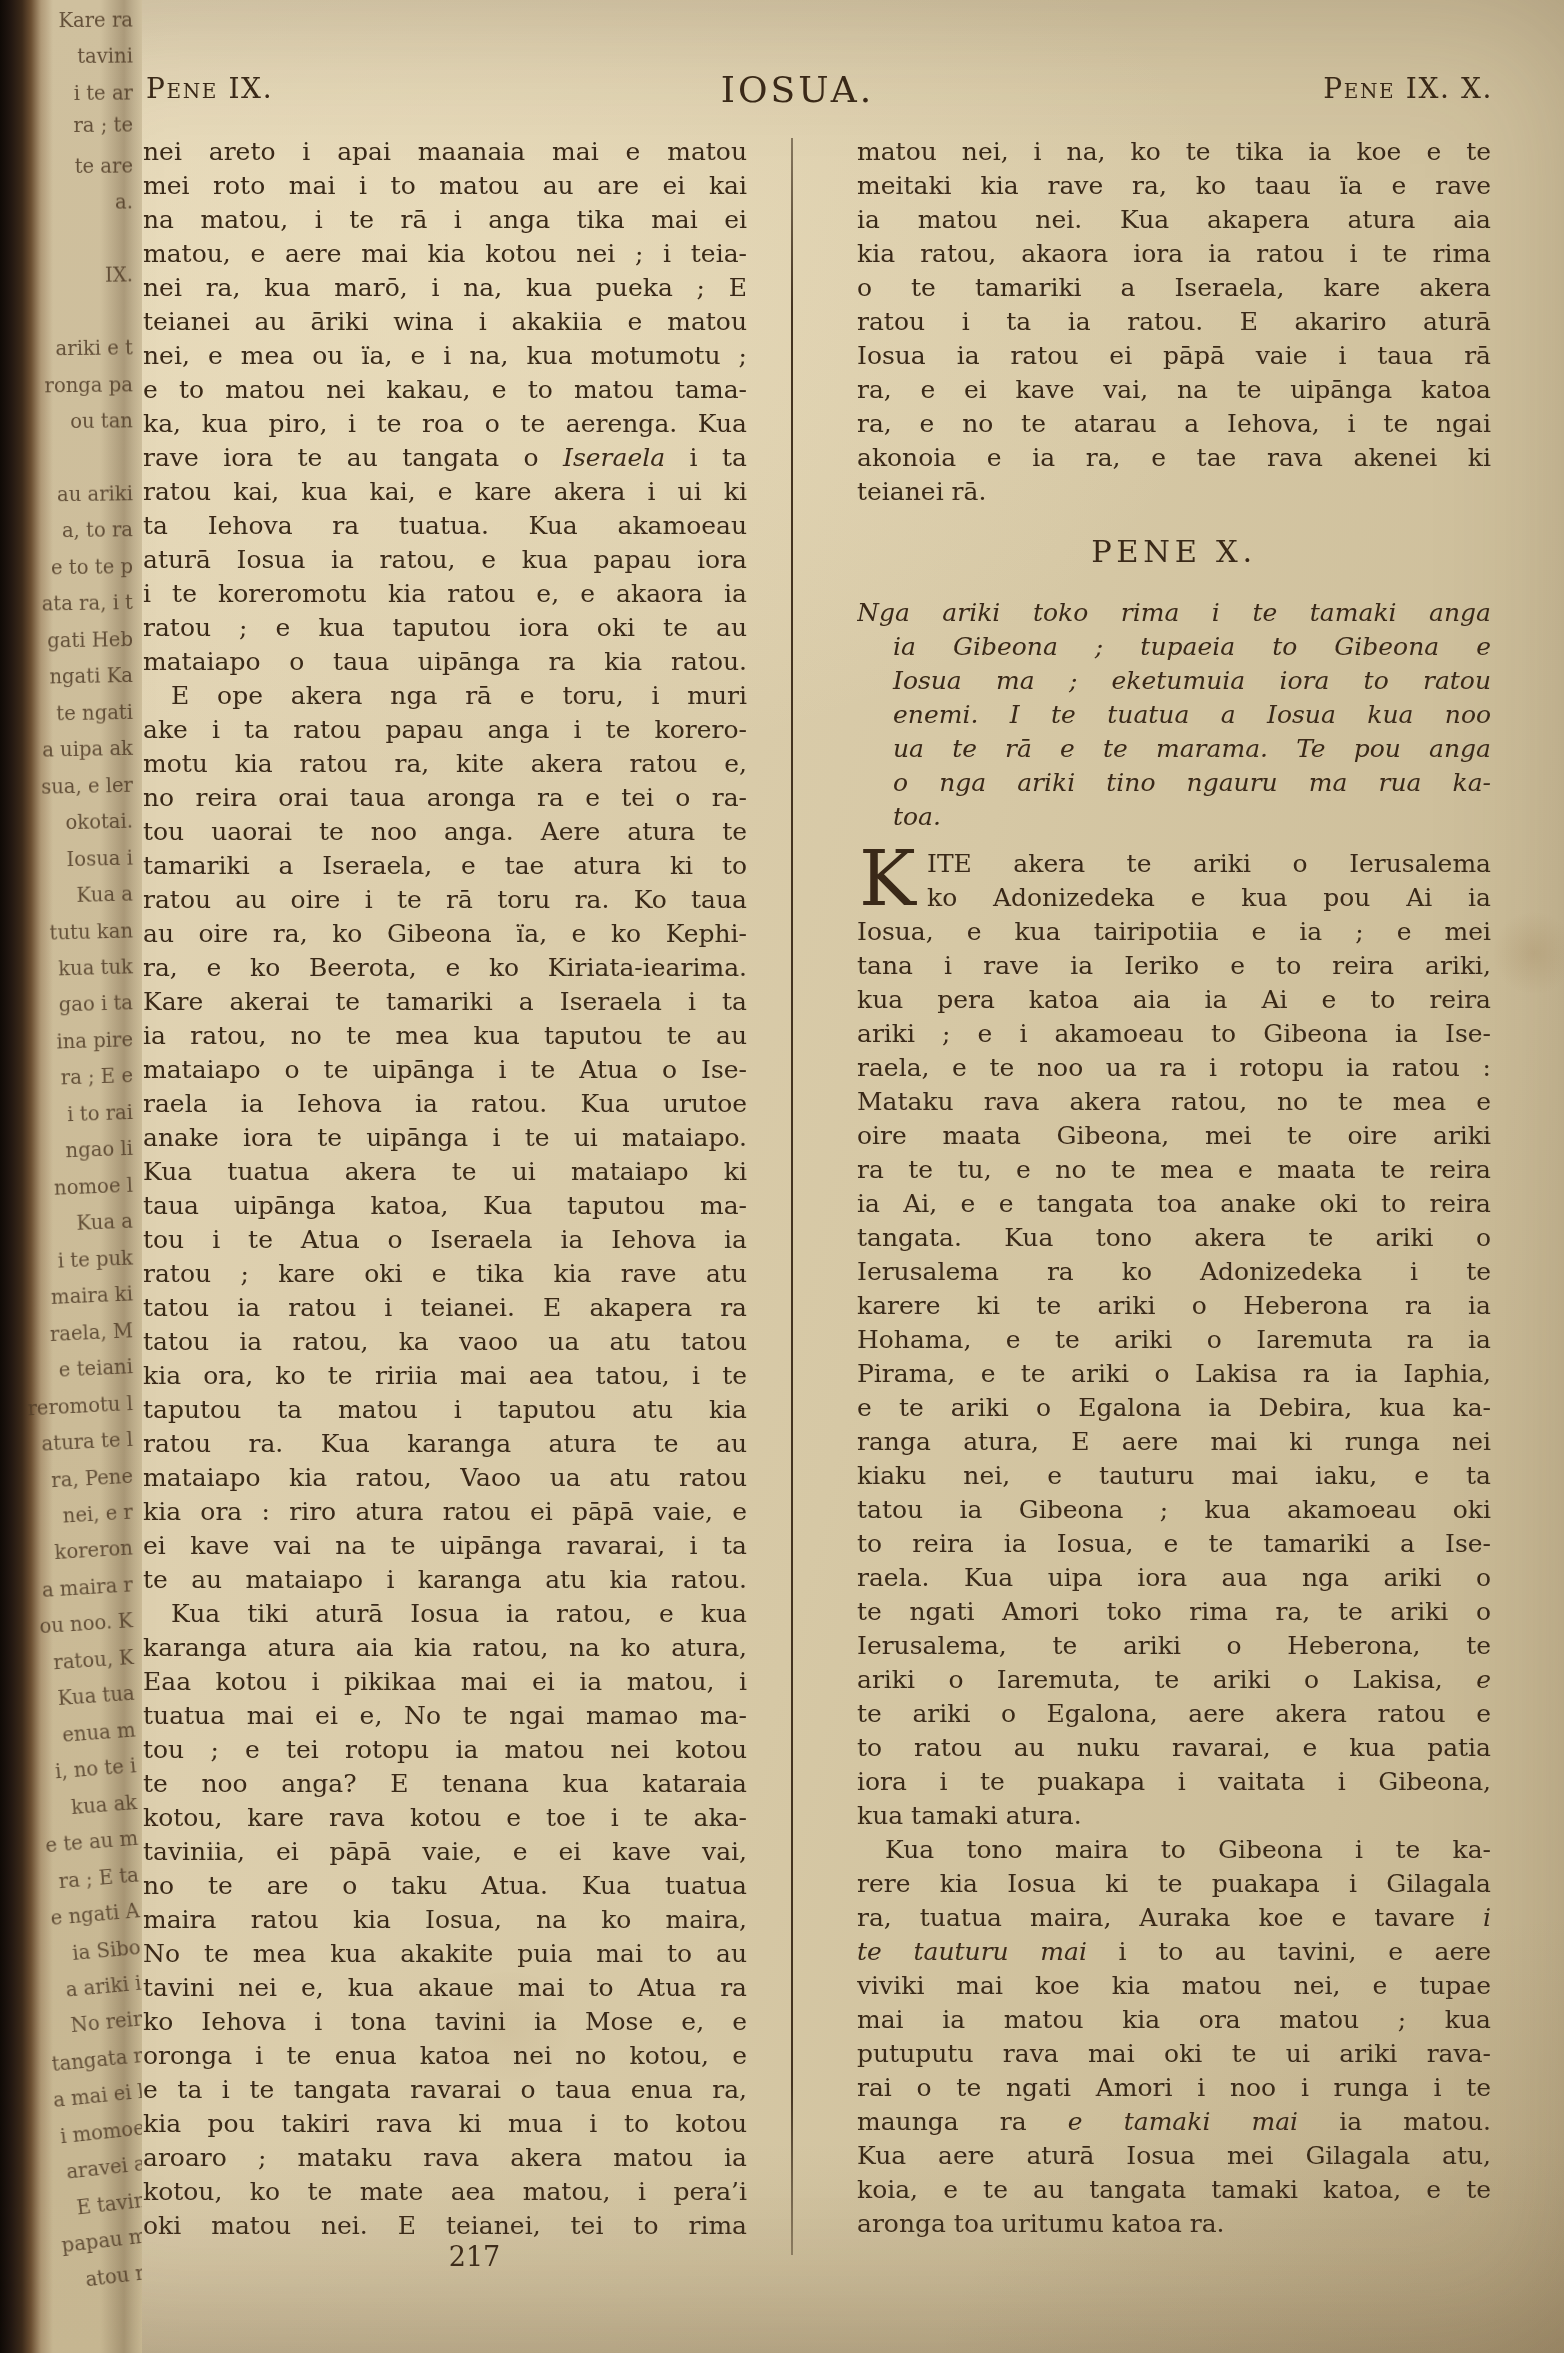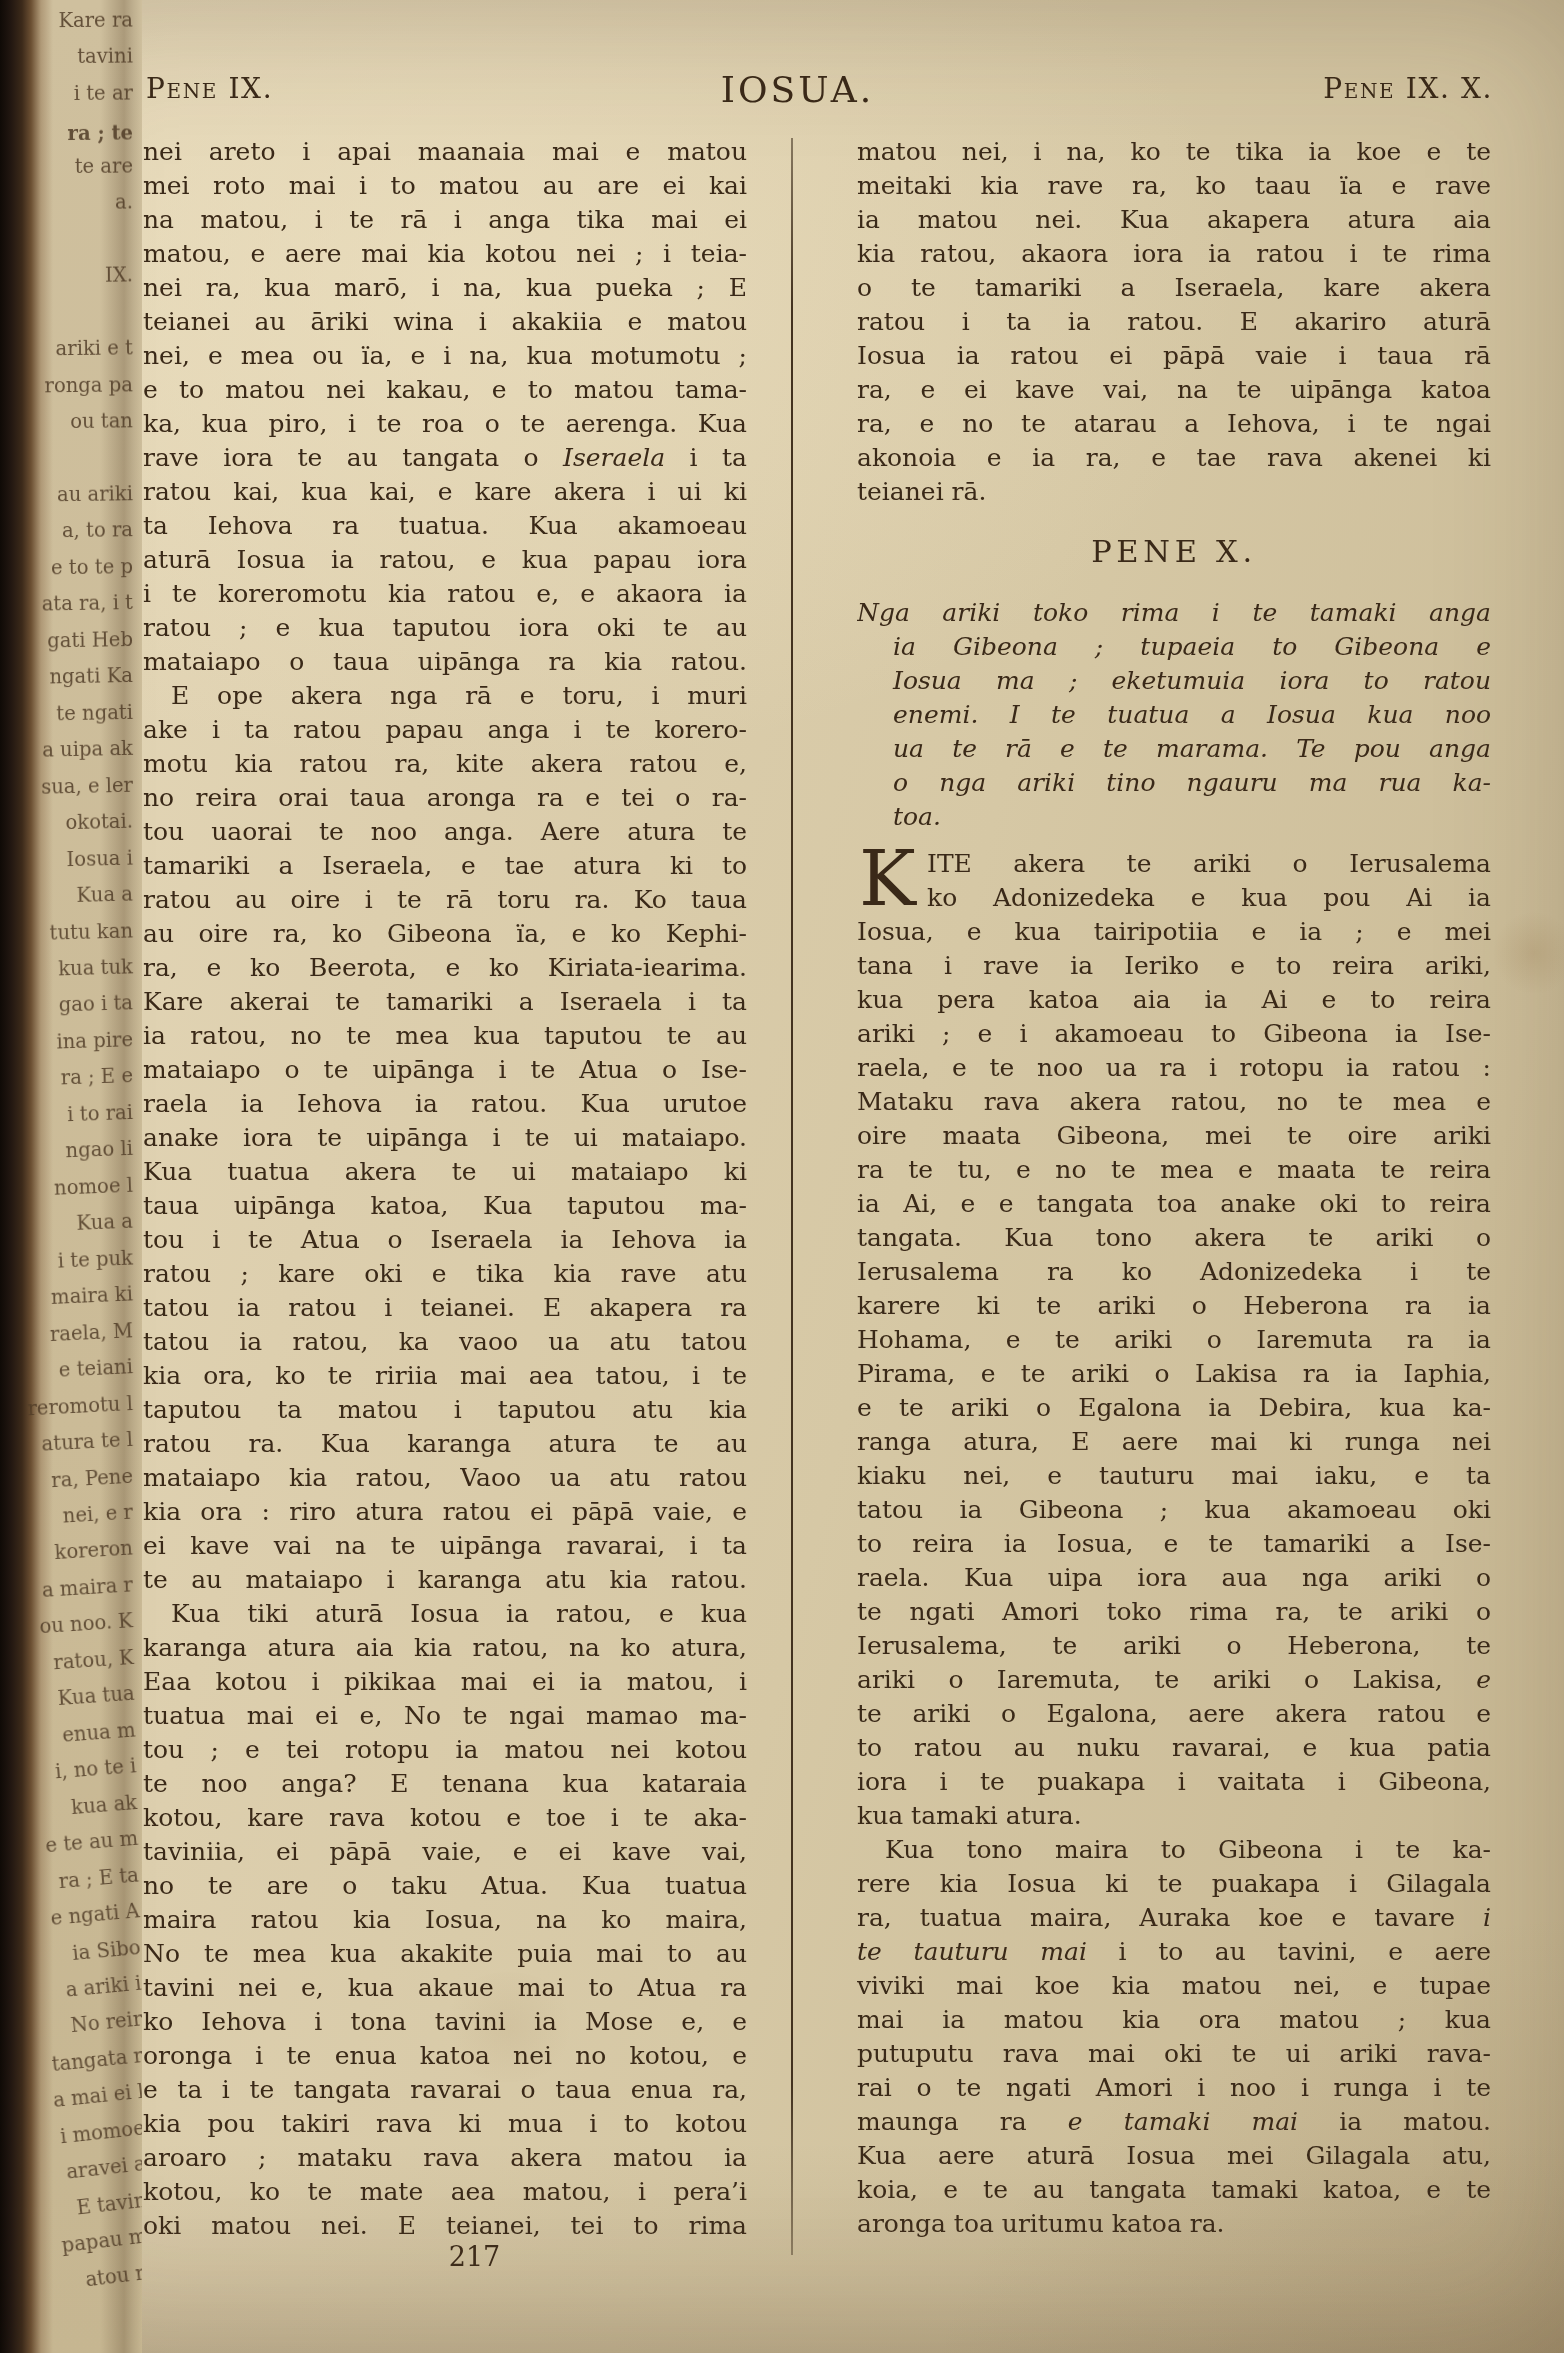--- a/index.html
+++ b/index.html
@@ -215,21 +215,21 @@
       </div>
 
     <div class="pagenum">217</div>
   </div>
 
   <div class="edge">
     <div class="edge-text">
         <div class="frag" style="top: 11px; transform: rotate(-0.5deg) translateX(0px);">Kare ra</div>
         <div class="frag" style="top: 47px; transform: rotate(-0.501667deg) translateX(0px);">tavini</div>
         <div class="frag" style="top: 84px; transform: rotate(-0.506667deg) translateX(0px);">i te ar</div>
-        <div class="frag" style="top: 124px; transform: rotate(-0.515deg) translateX(0px); font-weight: bold;">ra ; te</div>
+        <div class="frag" style="top: 116px; transform: rotate(-0.515deg) translateX(0px);">ra ; te</div>
         <div class="frag" style="top: 157px; transform: rotate(-0.526667deg) translateX(0px);">te are</div>
         <div class="frag" style="top: 193px; transform: rotate(-0.541667deg) translateX(0px);">a.</div>
         <div class="frag" style="top: 230px; transform: rotate(-0.56deg) translateX(0px);"></div>
         <div class="frag" style="top: 266px; transform: rotate(-0.581667deg) translateX(0px);">IX.</div>
         <div class="frag" style="top: 303px; transform: rotate(-0.606667deg) translateX(0px);"></div>
         <div class="frag" style="top: 339px; transform: rotate(-0.635deg) translateX(0px);">ariki e t</div>
         <div class="frag" style="top: 376px; transform: rotate(-0.666667deg) translateX(0px);">ronga pa</div>
         <div class="frag" style="top: 412px; transform: rotate(-0.701667deg) translateX(0px);">ou tan</div>
         <div class="frag" style="top: 449px; transform: rotate(-0.74deg) translateX(0px);"></div>
         <div class="frag" style="top: 485px; transform: rotate(-0.781667deg) translateX(0px);">au ariki</div>

